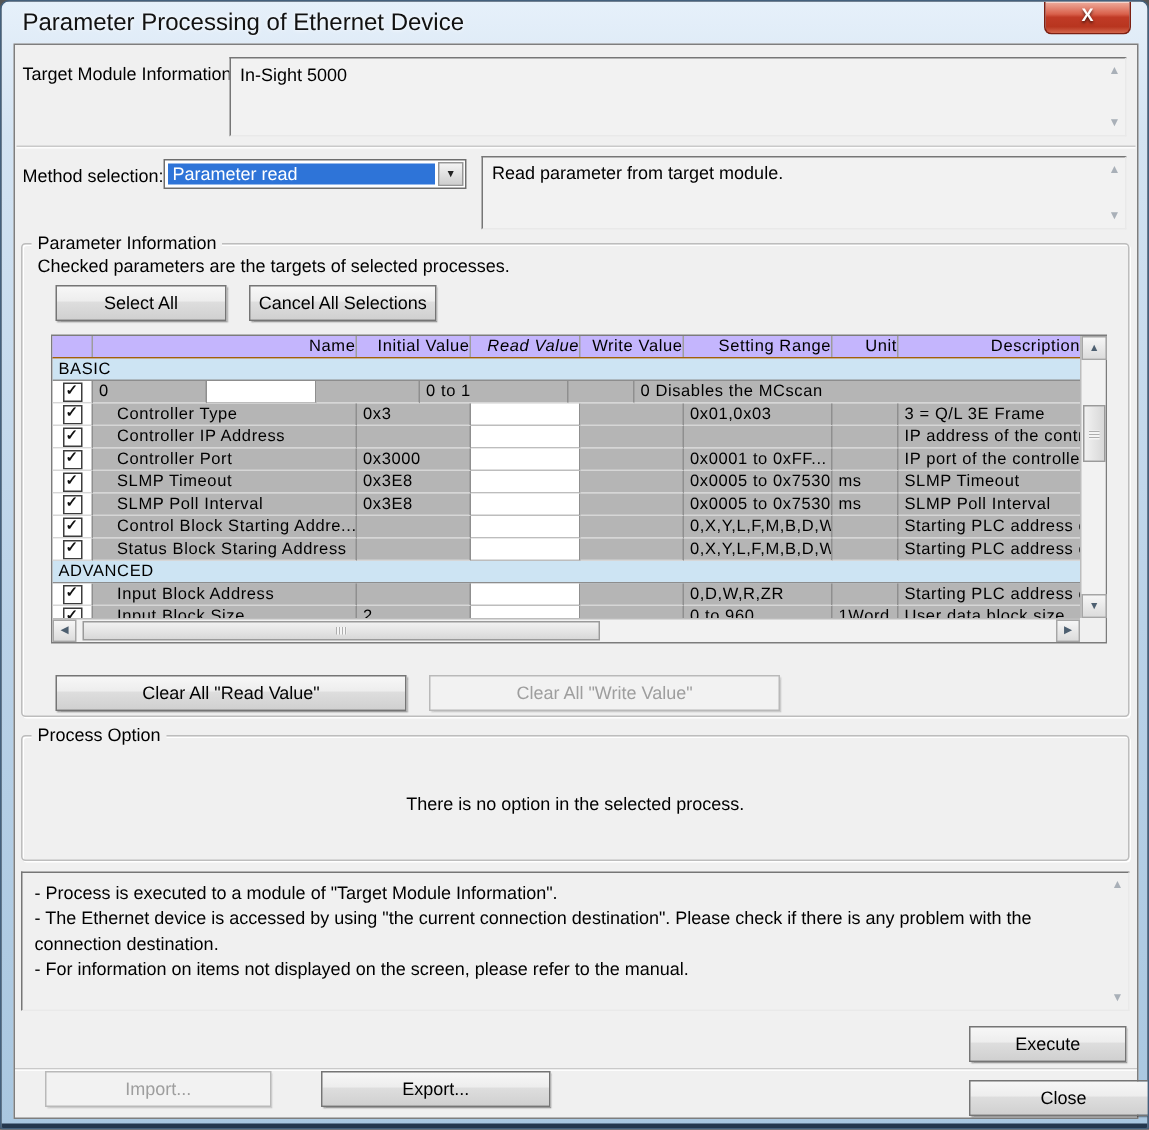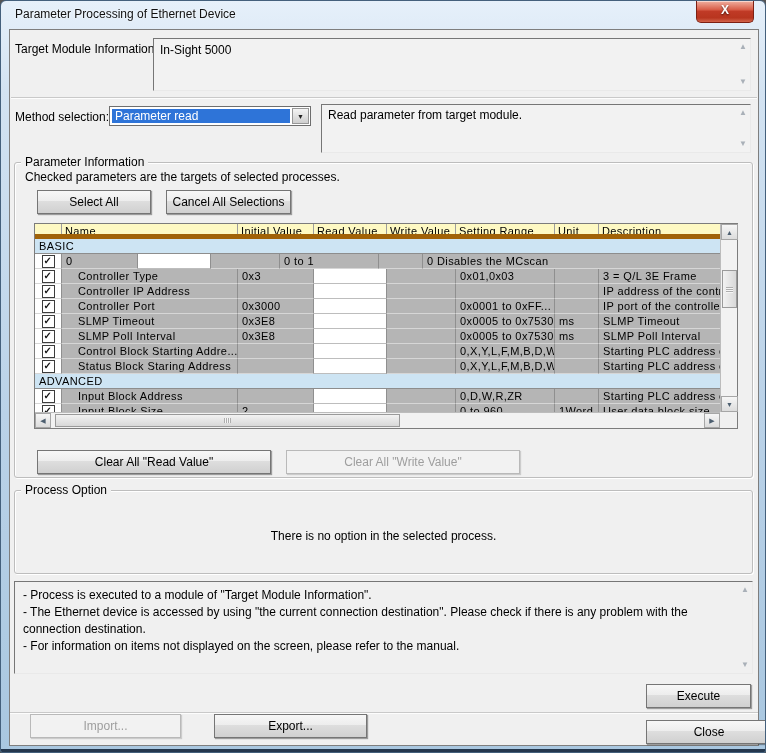--- a/index.html
+++ b/index.html
@@ -5,21 +5,21 @@
   html,body{margin:0;padding:0;background:#555;}
   .window{
     position:relative;width:766px;height:753px;
     font-family:"Liberation Sans",sans-serif;font-size:12px;color:#000;
     background:linear-gradient(to bottom,#e6f0fa 0%,#d3e3f2 12%,#bad2e8 55%,#a9c7e0 100%);
     border:1px solid #44607c;border-radius:6px 6px 2px 2px;
     box-sizing:border-box;overflow:hidden;
   }
   .window::after{content:"";position:absolute;left:0;right:0;bottom:0;height:3px;background:#24374d;}
   .titlebar{position:absolute;left:0;top:0;right:0;height:28px;}
-  .title{position:absolute;left:14px;top:6px;font-size:12px;color:#111;text-shadow:0 0 3px #fff;}
+  .title{position:absolute;left:14px;top:6px;font-size:16px;color:#111;text-shadow:0 0 3px #fff;}
   .close-btn{
     position:absolute;left:695px;top:0;width:56px;height:21px;
     background:linear-gradient(to bottom,#f0b0a0 0%,#d9604b 40%,#c03a26 50%,#b8351f 80%,#d2644b 100%);
     border:1px solid #7c2013;border-top:none;border-radius:0 0 5px 5px;
     color:#fff;font-weight:bold;text-align:center;line-height:19px;font-size:12px;
     text-shadow:0 1px 2px rgba(0,0,0,.65);box-shadow:inset 0 1px 0 rgba(255,255,255,.5);cursor:pointer;
   }
   .client{
     position:absolute;left:8px;top:28px;width:750px;height:717px;
     background:#f0f0f0;border:1px solid #7e7e7e;box-sizing:border-box;
@@ -63,35 +63,35 @@
     font-size:12px;text-align:center;color:#000;cursor:pointer;
     box-shadow:1px 1px 1px rgba(0,0,0,.35);
     display:flex;align-items:center;justify-content:center;
     font-family:"Liberation Sans",sans-serif;
   }
   .btn.disabled{color:#9e9e9e;background:#f2f2f2;border-color:#b9b9b9;box-shadow:1px 1px 1px rgba(0,0,0,.15);cursor:default;}
 
   
   .ptable{border:1px solid #7c7c7c;background:#f0f0f0;box-sizing:border-box;}
   .t-left{position:absolute;left:0;top:0;width:685px;}
-  .t-header{display:flex;height:15px;background:#fef9c3;border-bottom:5px solid #a16207;box-sizing:border-box;}
+  .t-header{display:flex;height:15px;background:#c4b5fd;border-bottom:1px solid #a16207;box-sizing:border-box;text-align:right;}
   .hcell{box-sizing:border-box;border-right:1px solid #9d9d9d;font-size:11px;line-height:14px;padding-left:3px;
          letter-spacing:.4px;white-space:nowrap;overflow:hidden;}
   .t-body{height:173px;overflow:hidden;font-size:11px;letter-spacing:.4px;}
   .trow{display:flex;height:15px;box-sizing:border-box;}
   .trow.section{background:#cde4f3;border-bottom:1px solid #8d8d8d;line-height:14px;padding-left:4px;font-size:11px;}
   .trow.param{background:#b5b5b5;}
   .cell{box-sizing:border-box;border-right:1px solid #8f8f8f;border-bottom:1px solid #d6d6d6;
         line-height:14px;padding-left:4px;white-space:nowrap;overflow:hidden;}
   .cell.name{padding-left:16px;}
   .cell.read{background:#ffffff;border-bottom:1px solid #bdbdbd;}
   .cell.check{background:#ffffff;display:flex;align-items:center;justify-content:center;padding-left:0;}
   .cb{display:inline-block;width:11px;height:11px;border:1px solid #3c3c3c;background:#fff;
       font-size:10px;line-height:10px;text-align:center;font-weight:bold;color:#101010;}
-  .c-check{width:27px;} .c-name{width:176px;} .c-initial{width:76px;} .c-read{width:73px;}
+  .c-check{width:27px;} .c-name{width:176px;} .c-initial{width:76px;} .c-read{width:73px;font-style:italic;}
   .c-write{width:69px;} .c-range{width:99px;} .c-unit{width:44px;} .c-desc{flex:1;border-right:none;}
 
   
   .sb-btn{position:absolute;background:linear-gradient(to bottom,#f6f6f6,#dcdcdc);border:1px solid #a6a6a6;
           box-sizing:border-box;text-align:center;color:#4d5f70;cursor:pointer;}
   .v-scroll{position:absolute;right:0;top:0;width:17px;height:188px;background:#f2f2f2;border-left:1px solid #bcbcbc;box-sizing:border-box;}
   .v-scroll .up{left:0;top:0;width:17px;height:16px;font-size:7px;line-height:15px;}
   .v-scroll .down{left:0;bottom:0;width:17px;height:16px;font-size:7px;line-height:15px;}
   .v-thumb{position:absolute;left:1px;top:46px;width:15px;height:38px;background:linear-gradient(to right,#f2f2f2,#d8d8d8);
            border:1px solid #9a9a9a;box-sizing:border-box;cursor:pointer;}

